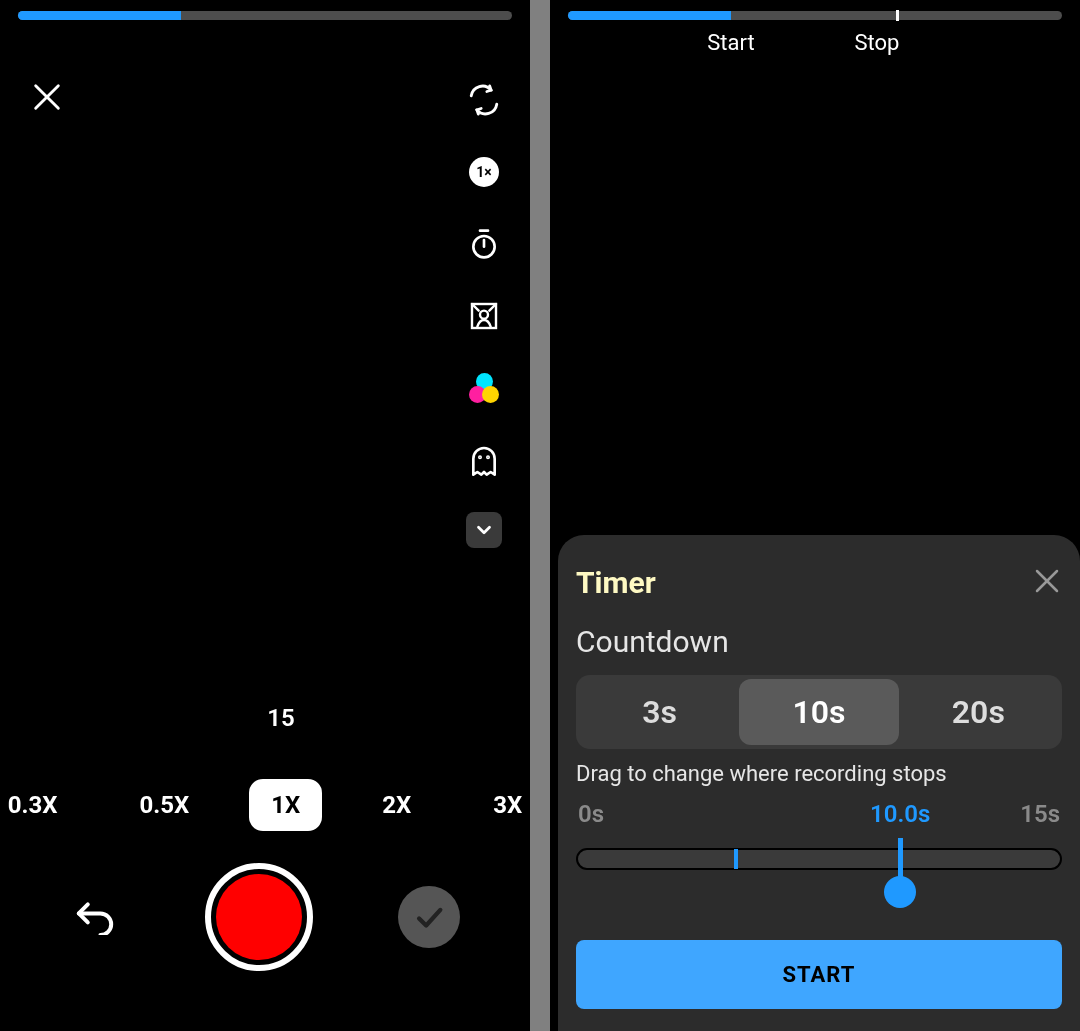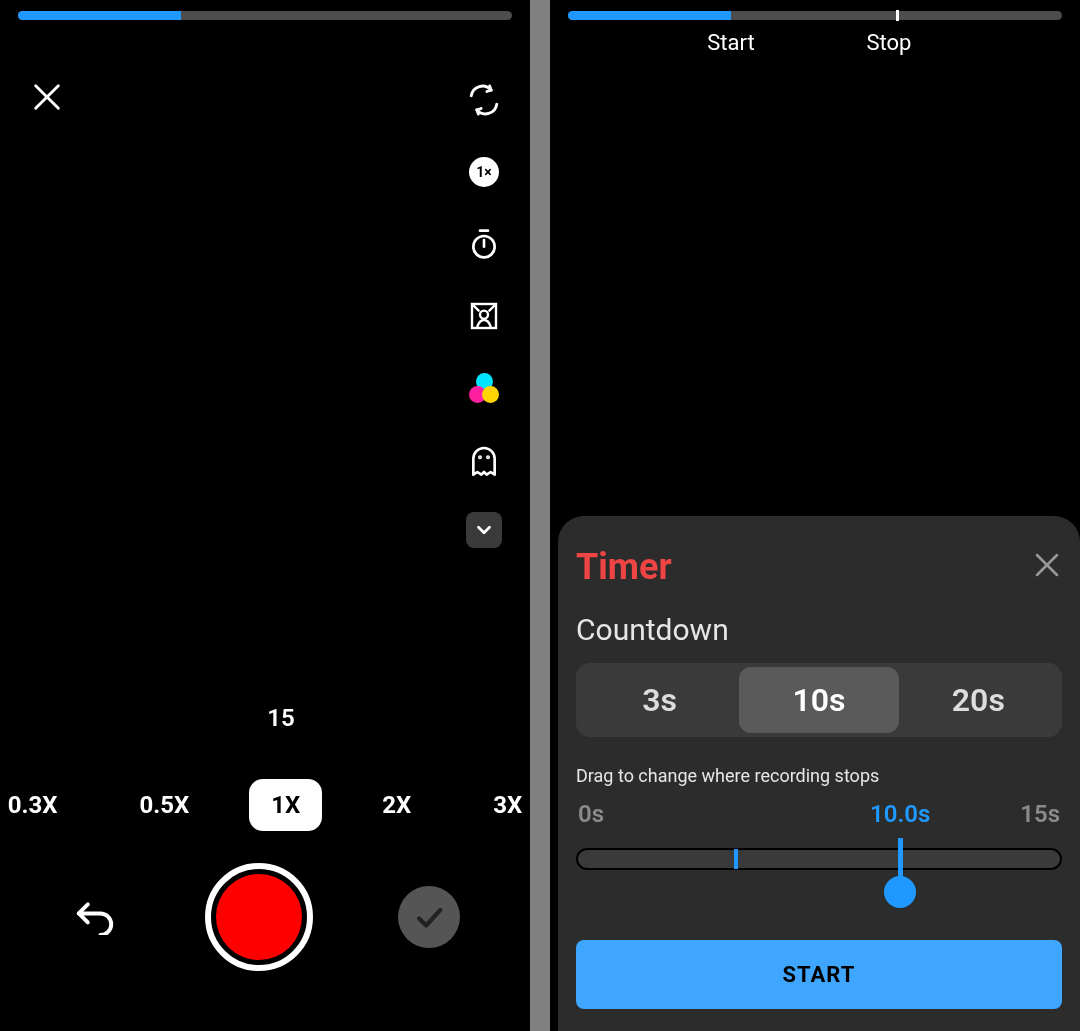--- a/index.html
+++ b/index.html
@@ -123,35 +123,35 @@
   .lbl-stop  { position: absolute; transform: translateX(-50%); }
 
   .sheet {
     position: absolute; left: 8px; right: 0; bottom: 0;
     background: #2c2c2c;
     border-radius: 26px 26px 0 0;
     padding: 30px 18px 22px 18px;
     color: #f1f1f1;
   }
   .sheet-header { display: flex; justify-content: space-between; align-items: center; }
-  .sheet-title { font-size: 36px; font-weight: 700; color: #ef4444; }
+  .sheet-title { font-size: 30px; font-weight: 700; color: #fef9c3; }
   .sheet-close { color: #999; }
   .countdown-label { margin-top: 24px; font-size: 30px; color: #e6e6e6; }
   .seg {
     margin-top: 16px;
     background: #3a3a3a;
     border-radius: 14px;
     display: flex; padding: 4px; gap: 0;
   }
   .seg-opt {
     flex: 1; text-align: center; font-size: 32px; font-weight: 600;
     color: #ddd; padding: 14px 0; border-radius: 12px;
   }
   .seg-opt.active { background: #5a5a5a; color: #fff; }
-  .drag-label { margin-top: 28px; font-size: 18px; color: #e6e6e6; }
+  .drag-label { margin-top: 12px; font-size: 22px; color: #e6e6e6; }
   .range-labels {
     margin-top: 14px; position: relative; height: 30px;
     font-size: 24px; font-weight: 600;
   }
   .range-l { position: absolute; left: 2px; color: #8a8a8a; }
   .range-r { position: absolute; right: 2px; color: #8a8a8a; }
   .range-cur { position: absolute; transform: translateX(-50%); color: #1f99ff; }
   .slider-wrap { margin-top: 10px; position: relative; height: 70px; }
   .slider-track {
     position: absolute; top: 8px; left: 0; right: 0; height: 22px;
@@ -279,21 +279,21 @@
 
   <div class="progress-wrap">
     <div class="progress-track">
       <div id="right-progress-fill" class="progress-fill" style="width: 33%;"></div>
       <div id="right-stop-mark" class="progress-mark" style="left: calc(66.7% - 1px);"></div>
     </div>
   </div>
 
   <div class="marker-labels">
     <div id="lbl-start" class="lbl-start" style="left: 181.02px;">Start</div>
-    <div id="lbl-stop" class="lbl-stop" style="left: 339px;">Stop</div>
+    <div id="lbl-stop" class="lbl-stop" style="left: 327px;">Stop</div>
   </div>
 
   <div class="sheet">
     <div class="sheet-header">
       <div class="sheet-title">Timer</div>
       <div class="sheet-close">
         <svg width="30" height="30" viewBox="0 0 24 24" fill="none" stroke="currentColor" stroke-width="2" stroke-linecap="round">
             <line x1="4" y1="4" x2="20" y2="20"></line>
             <line x1="20" y1="4" x2="4" y2="20"></line>
           </svg>

